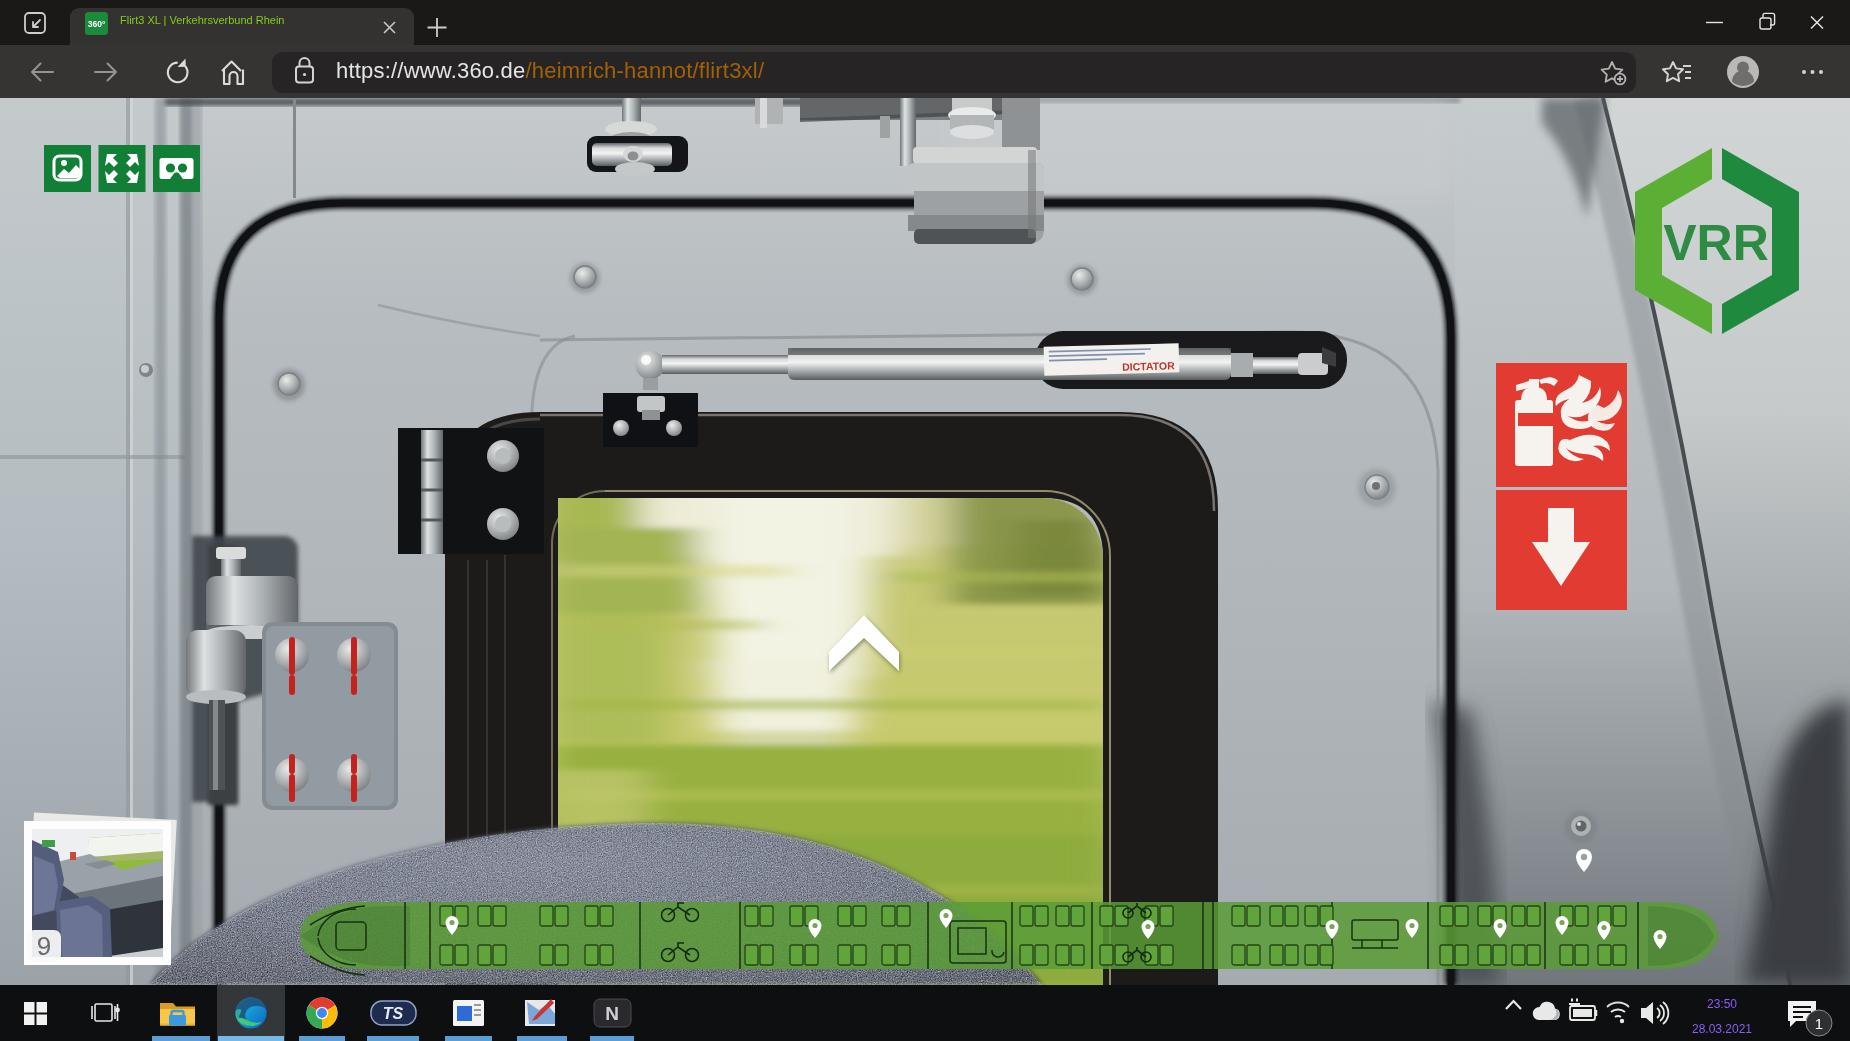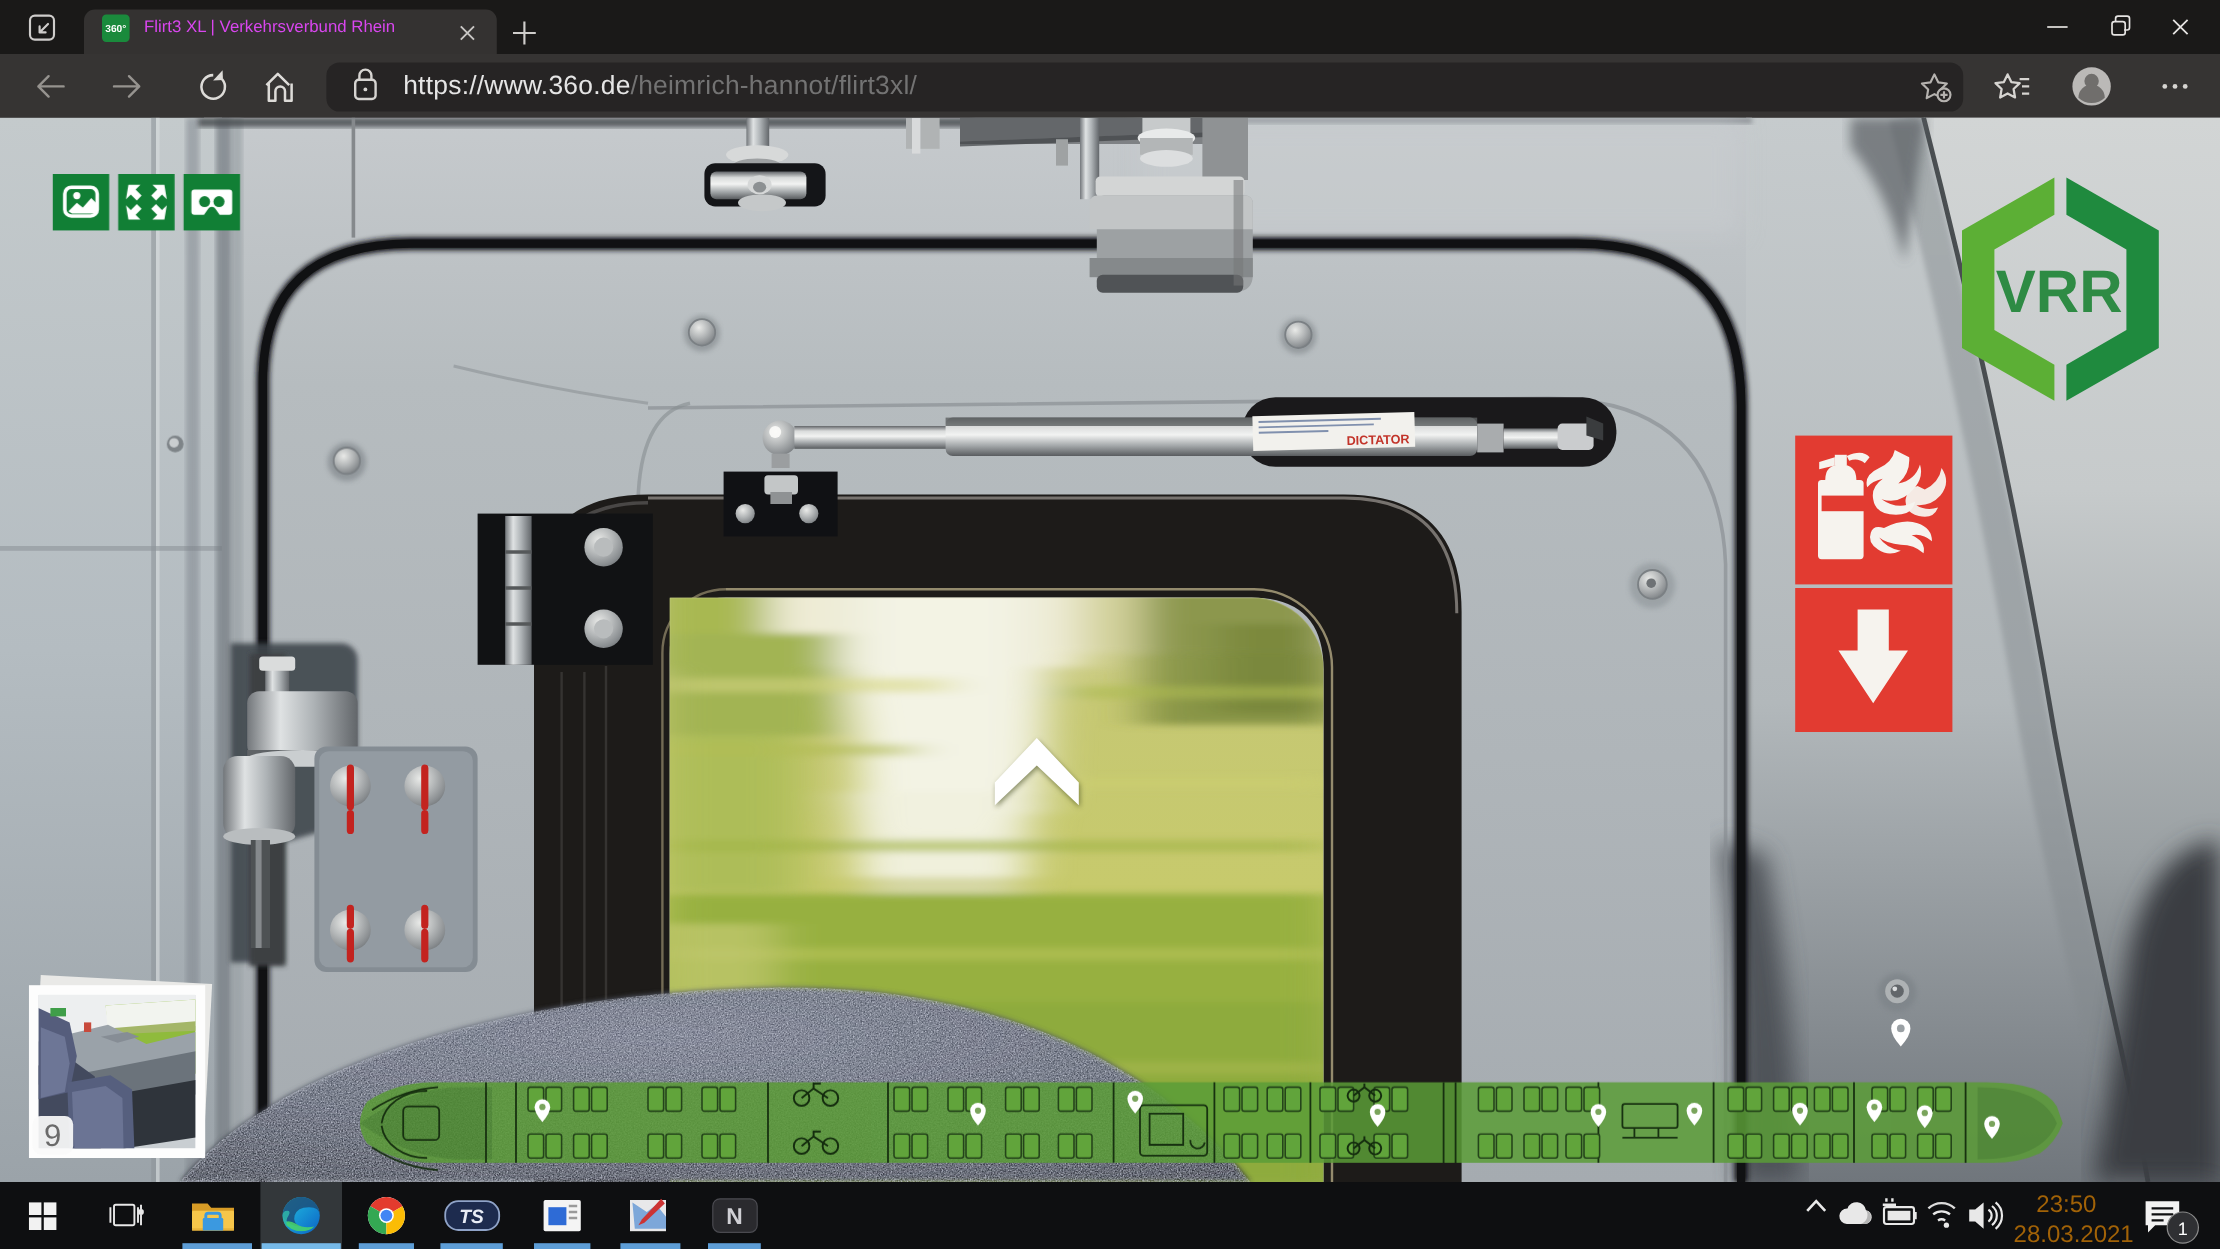--- a/index.html
+++ b/index.html
@@ -1,30 +1,30 @@
 <!DOCTYPE html>
 <html><head>
 <meta charset="utf-8">
 <style>
   html,body{margin:0;padding:0;width:1850px;height:1041px;overflow:hidden;background:#000;
     font-family:"Liberation Sans", sans-serif;}
   .abs{position:absolute;}
   #titlebar{left:0;top:0;width:1850px;height:45px;background:#1a1918;}
   #tab{left:70px;top:8px;width:344px;height:37px;background:#343231;border-radius:9px 9px 0 0;}
-  #tabtitle{left:120px;top:14px;width:252px;height:23px;color:#d946ef;font-size:14px;white-space:nowrap;overflow:hidden;
+  #tabtitle{left:120px;top:14px;width:252px;height:23px;color:#84cc16;font-size:11px;white-space:nowrap;overflow:hidden;
     -webkit-mask-image:linear-gradient(90deg,#000 85%,transparent 98%);}
   #toolbar{left:0;top:45px;width:1850px;height:54px;background:#363433;}
   #addrbar{left:272px;top:52px;width:1364px;height:41px;background:#262424;border-radius:11px;}
   #urltext{left:336px;top:58px;font-size:22px;color:#ecebe9;letter-spacing:0.2px;}
-  #urltext .path{color:#737373;text-align:center;}
+  #urltext .path{color:#a16207;text-align:center;}
   #content{left:0;top:98px;width:1850px;height:887px;}
   #taskbar{left:0;top:985px;width:1850px;height:56px;background:#0e0f11;}
   .edgetile{left:217px;top:985px;width:68px;height:56px;background:#33373a;}
   .ul{position:absolute;top:1036px;height:5px;background:#5d9dd6;}
-  #tray{position:absolute;left:1678px;top:992px;width:88px;color:#a16207;font-size:20px;text-align:center;line-height:24.5px;}
+  #tray{position:absolute;left:1678px;top:992px;width:88px;color:#8b5cf6;font-size:12px;text-align:center;line-height:24.5px;}
 </style>
 </head>
 <body>
 
 <div class="abs" id="titlebar"></div>
 <div class="abs" id="tab"></div>
 <svg class="abs" style="left:0;top:0" width="1850" height="45" viewBox="0 0 1850 45">
 
   <g stroke="#cfcdcb" stroke-width="1.8" fill="none">
     <rect x="25" y="13" width="20" height="20" rx="4"></rect>

